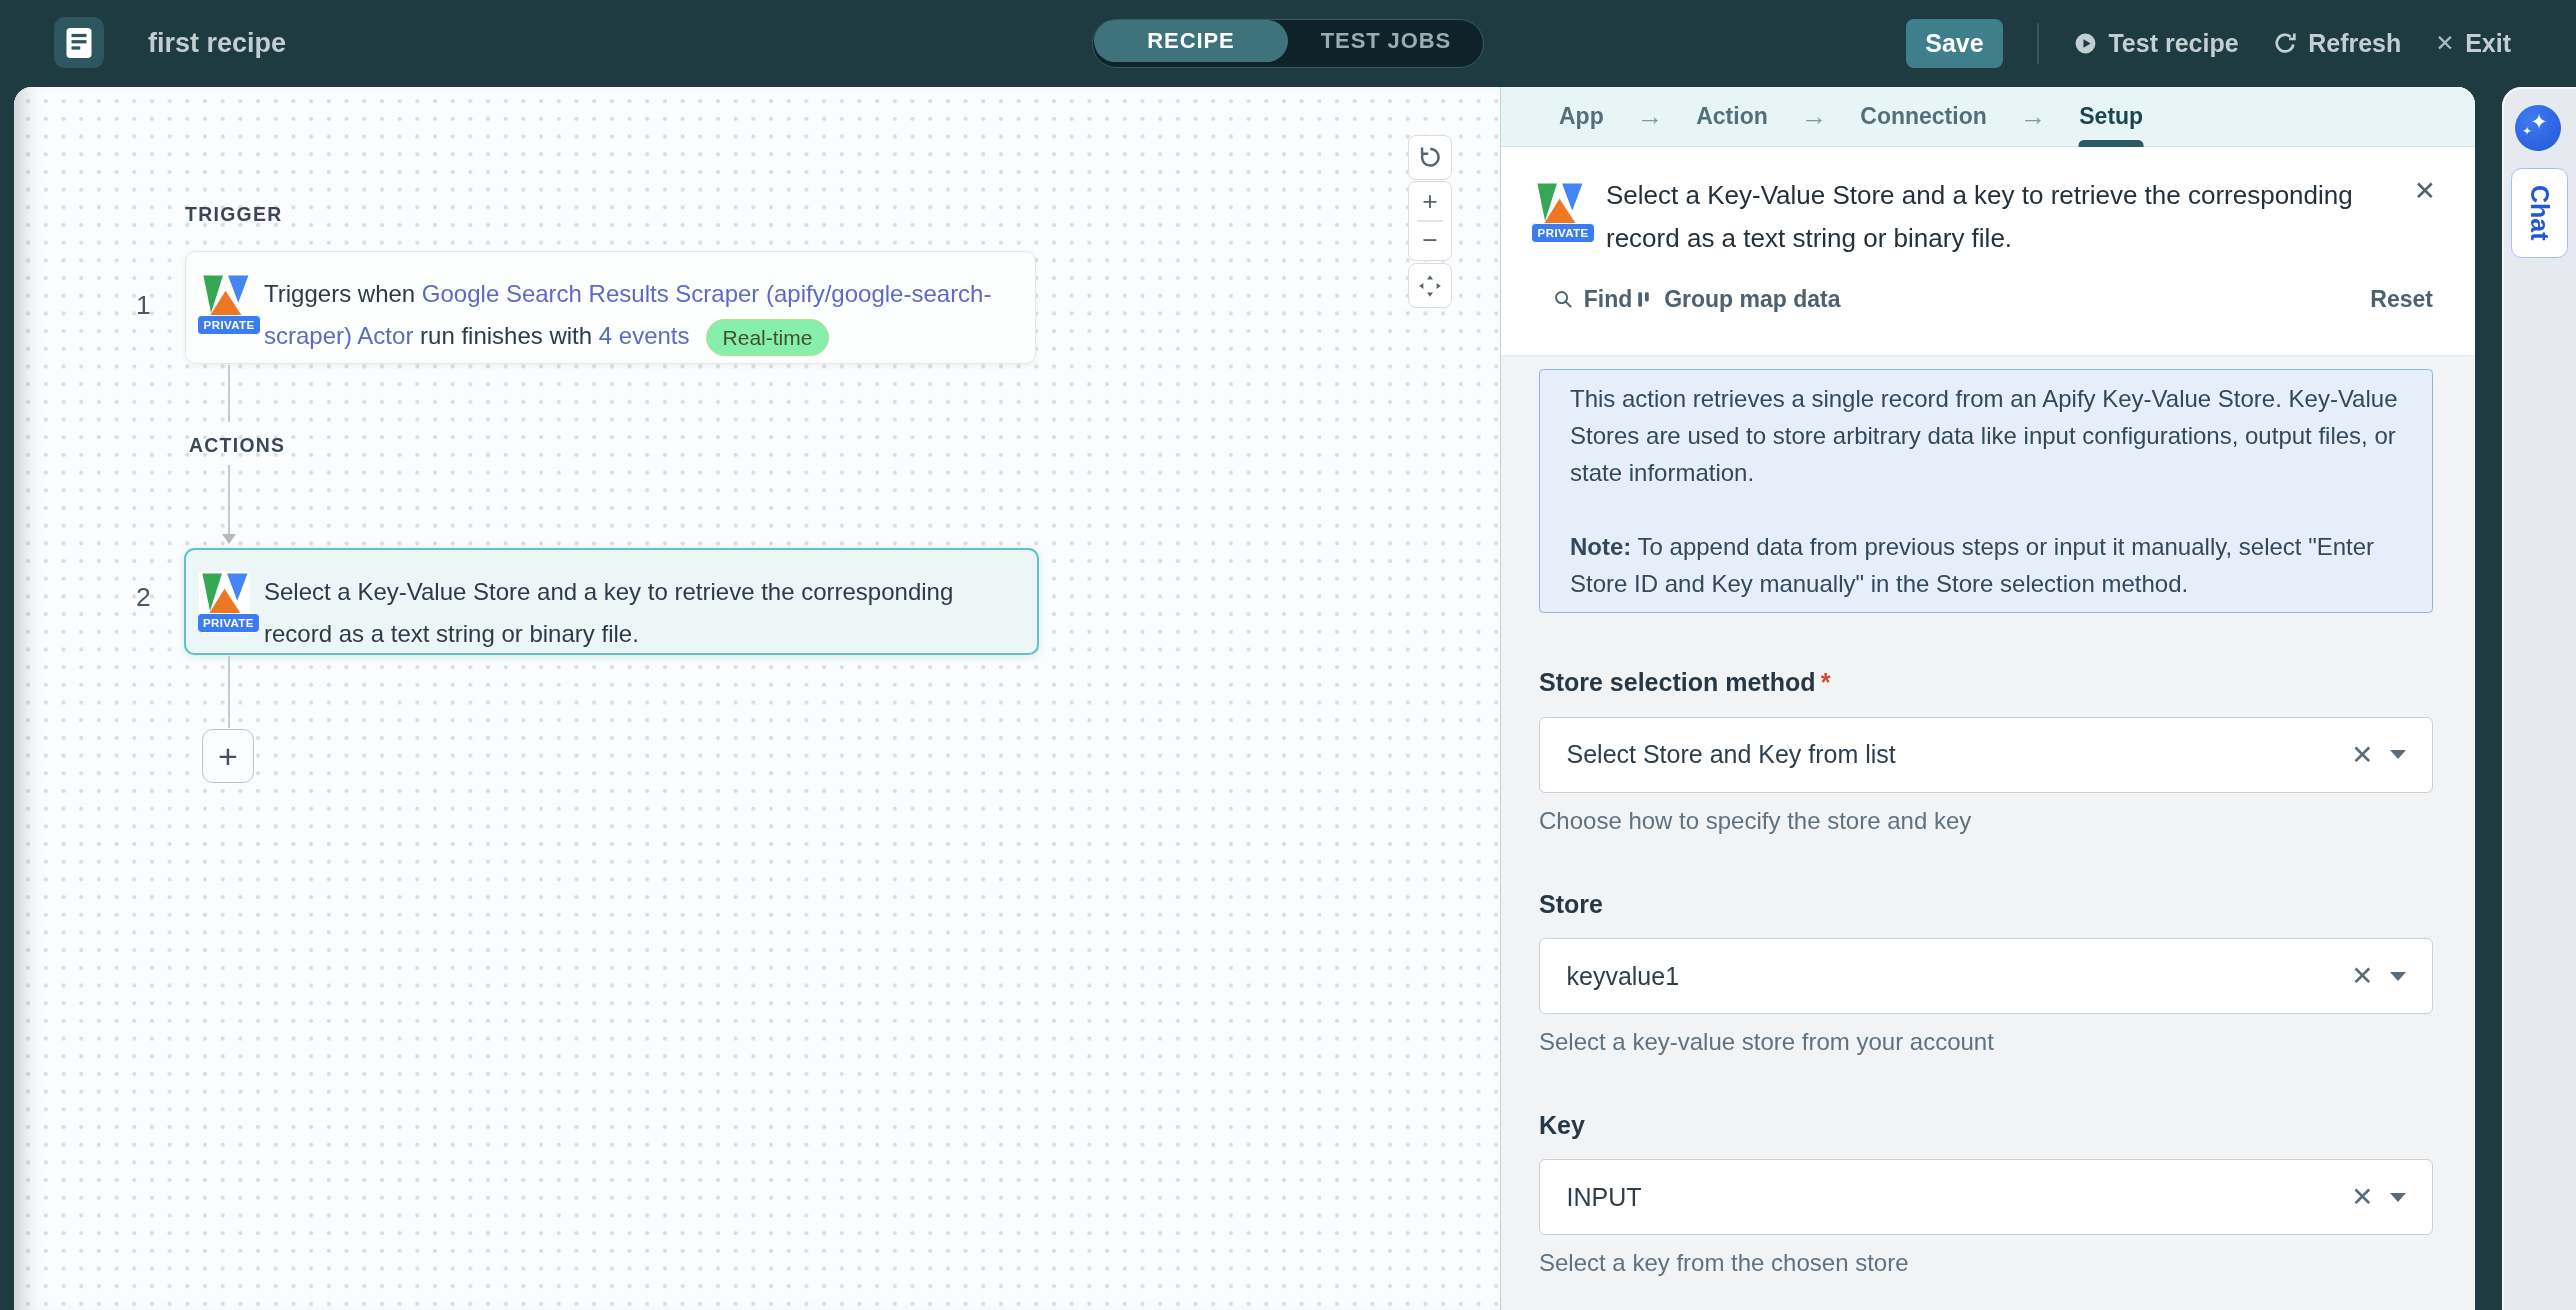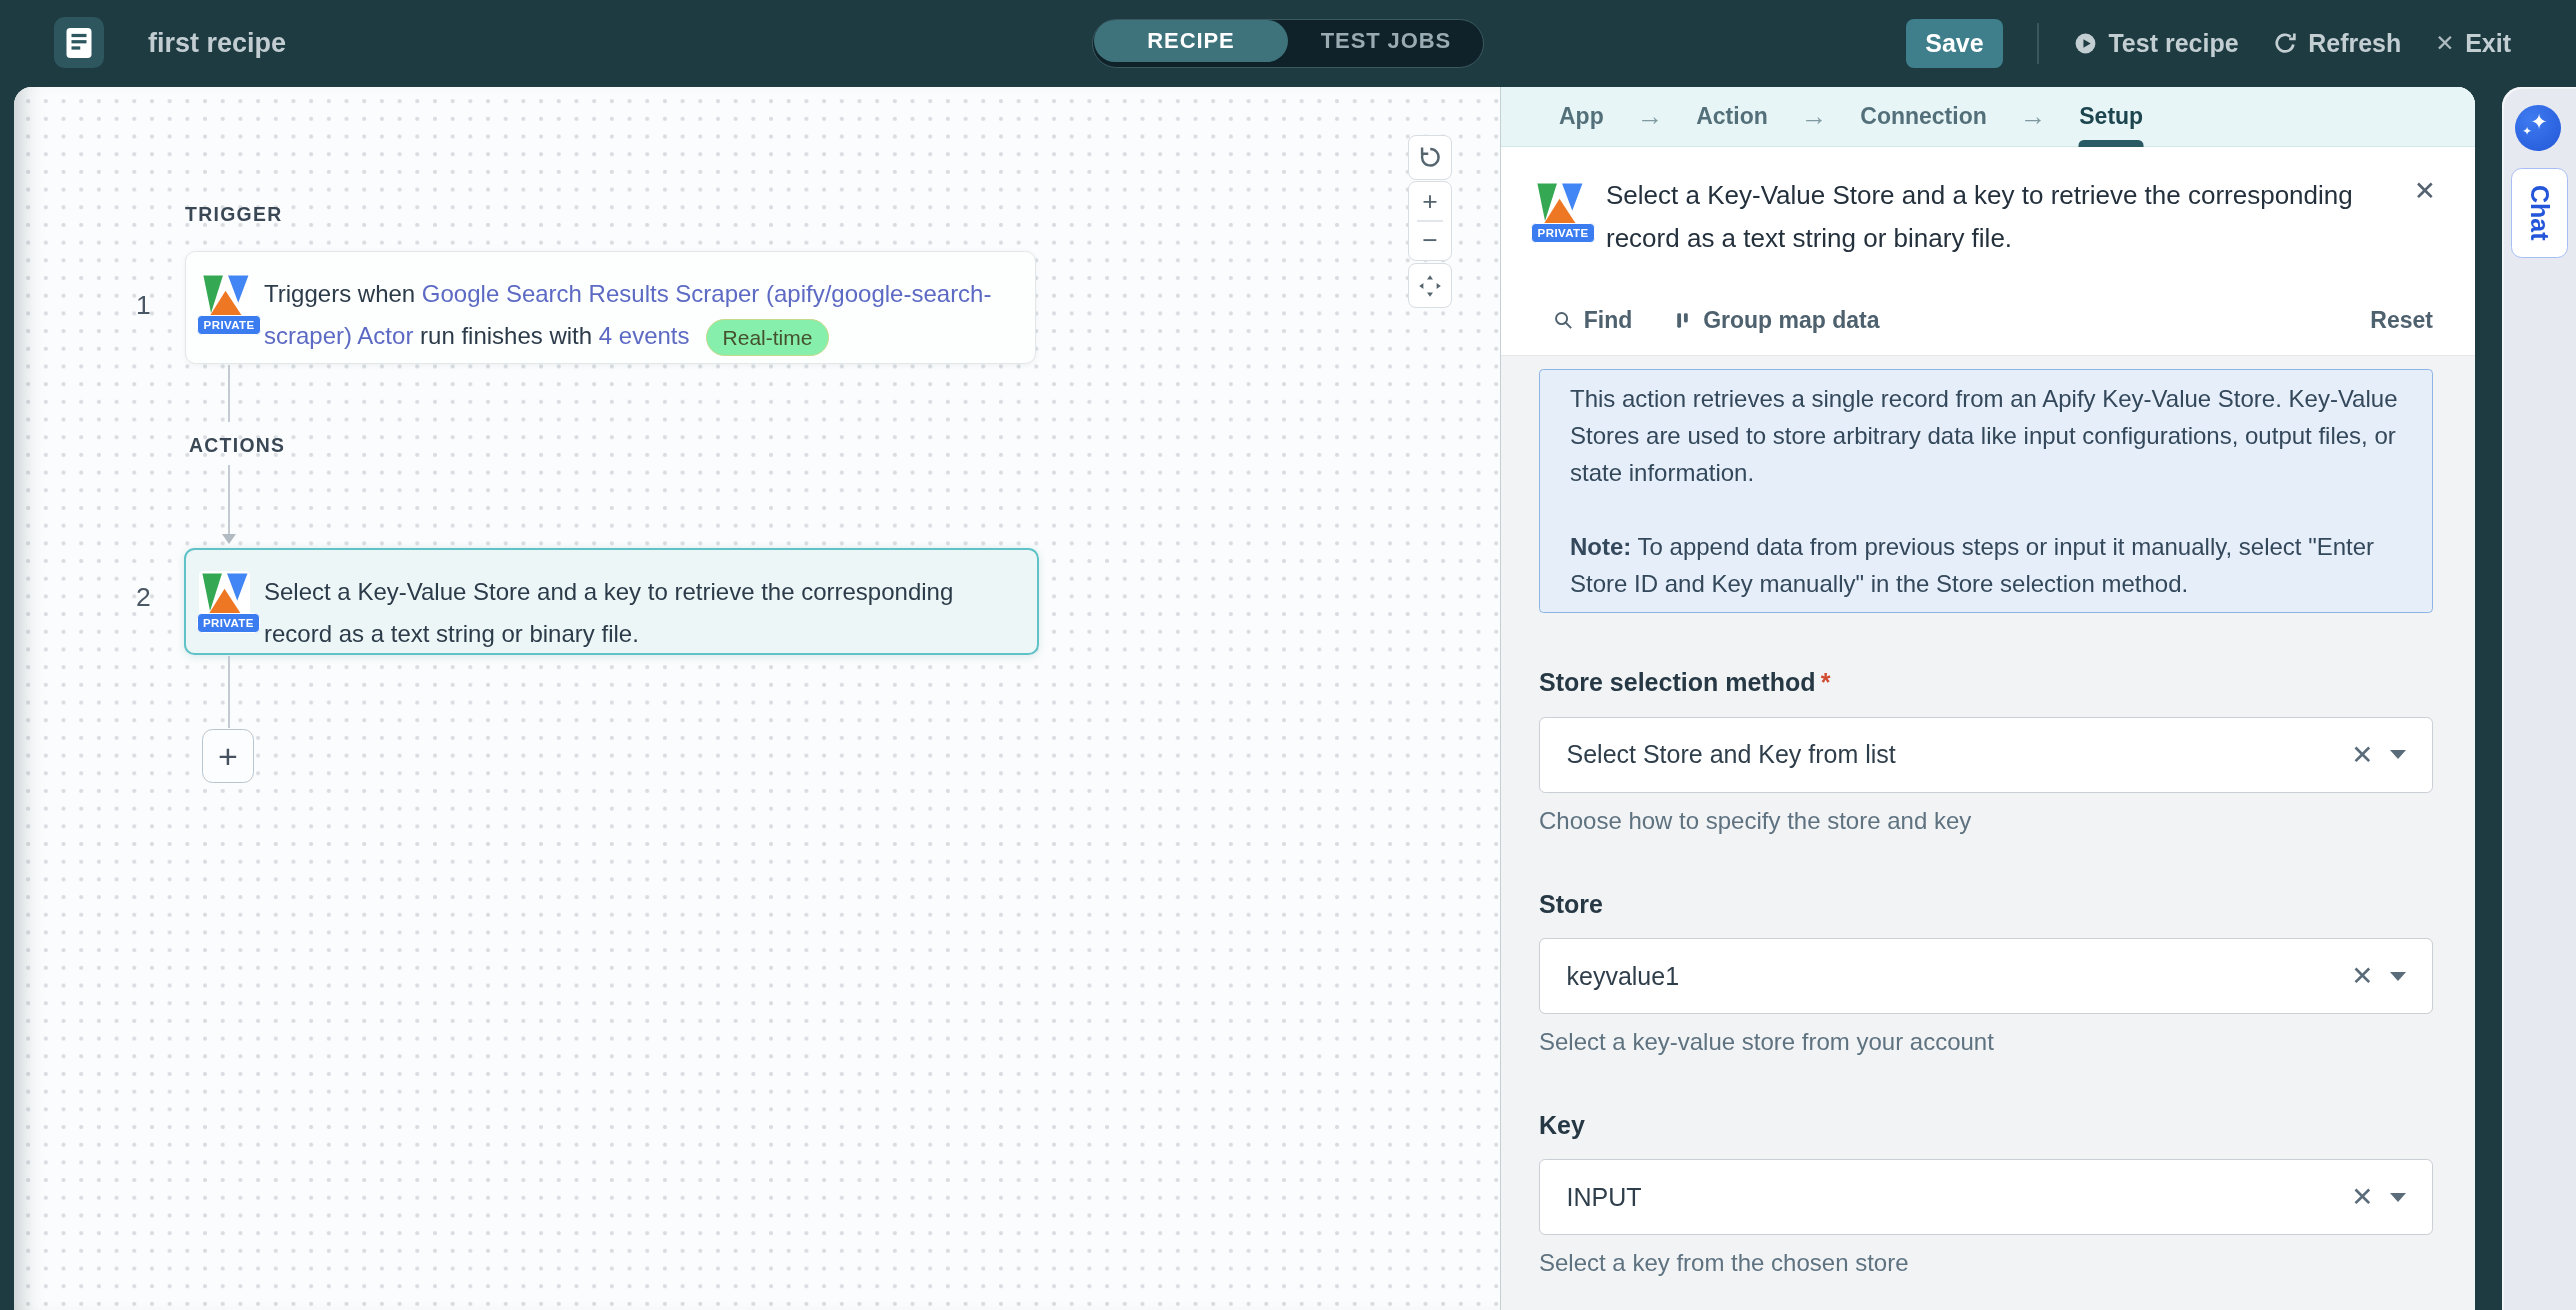--- a/index.html
+++ b/index.html
@@ -68,21 +68,21 @@
   .crumb{font-size:23px;font-weight:600;color:#53707a;cursor:pointer;}
   .crumb-arrow{font-size:26.5px;color:#7f99a1;}
   .crumb.active{color:#1c454f;font-weight:700;position:relative;}
   .crumb.active .underline{position:absolute;left:50%;transform:translateX(-50%);bottom:-17px;
         width:65px;height:7px;background:#2a5a64;border-radius:5.3px 5.3px 0 0;}
   .panel-title-row{position:relative;height:139px;background:#fff;flex:none;}
   .panel-title{position:absolute;left:105px;top:26.5px;width:787px;font-size:26px;line-height:43px;
         color:#24313d;}
   .panel-close{position:absolute;right:39px;top:28px;font-size:26.5px;color:#556270;cursor:pointer;}
   .ptoolbar{height:69px;background:#fff;border-bottom:1.8px solid #e3e7e9;display:flex;
-        align-items:center;padding:0 42px 0 51px;gap:39px;flex:none;}
+        align-items:flex-start;padding:0 42px 0 51px;flex:none;}
   .ptool{display:flex;align-items:center;gap:8.8px;font-size:23px;font-weight:600;color:#4e616e;cursor:pointer;}
   .ptool-reset{margin-left:auto;}
   .pcontent{flex:1;background:#f1f3f5;padding:13.3px 42px 35px 38px;overflow:hidden;box-sizing:border-box;}
   .infobox{background:#e6eefa;border:1.8px solid #8db4e4;border-radius:4.4px;padding:10px 30px;
         font-size:24px;line-height:37px;color:#33485a;box-sizing:border-box;}
   .infobox .note{margin-top:37px;}
   .field-label{margin-top:55px;font-size:25px;font-weight:700;color:#273845;}
   .req{color:#d14b32;margin-left:5.3px;font-weight:700;}
   .select-box{margin-top:19.4px;height:76px;background:#fff;border:1.8px solid #c9cfd5;border-radius:6.2px;
         display:flex;align-items:center;padding:0 26.5px;gap:16px;box-sizing:border-box;cursor:pointer;}

